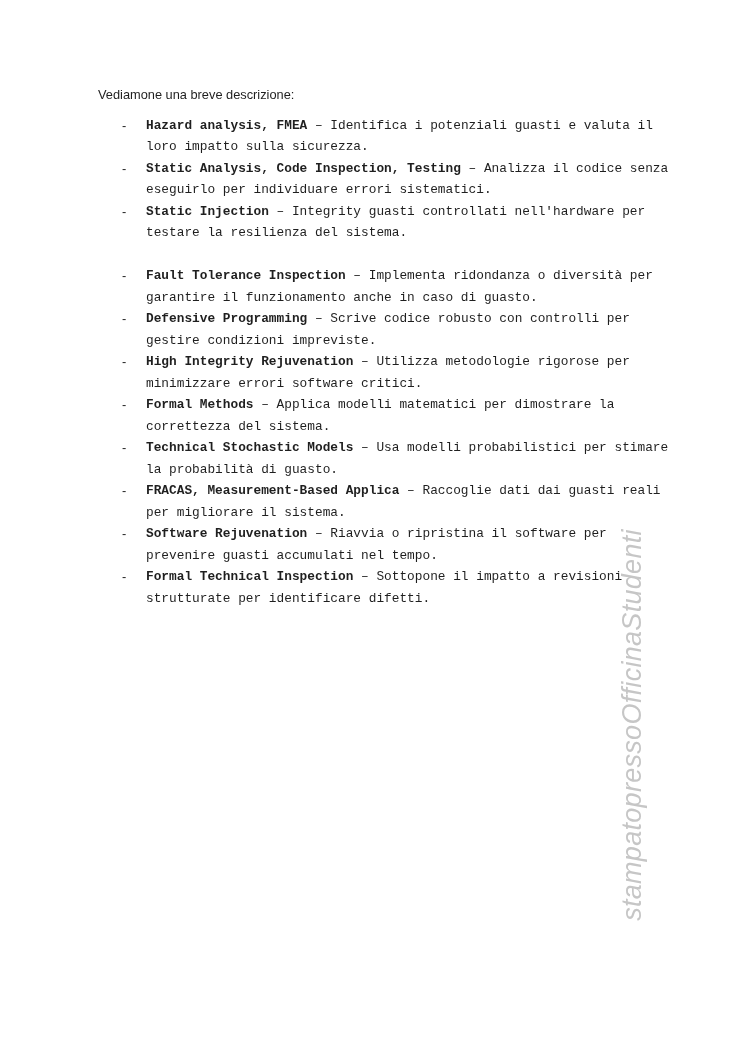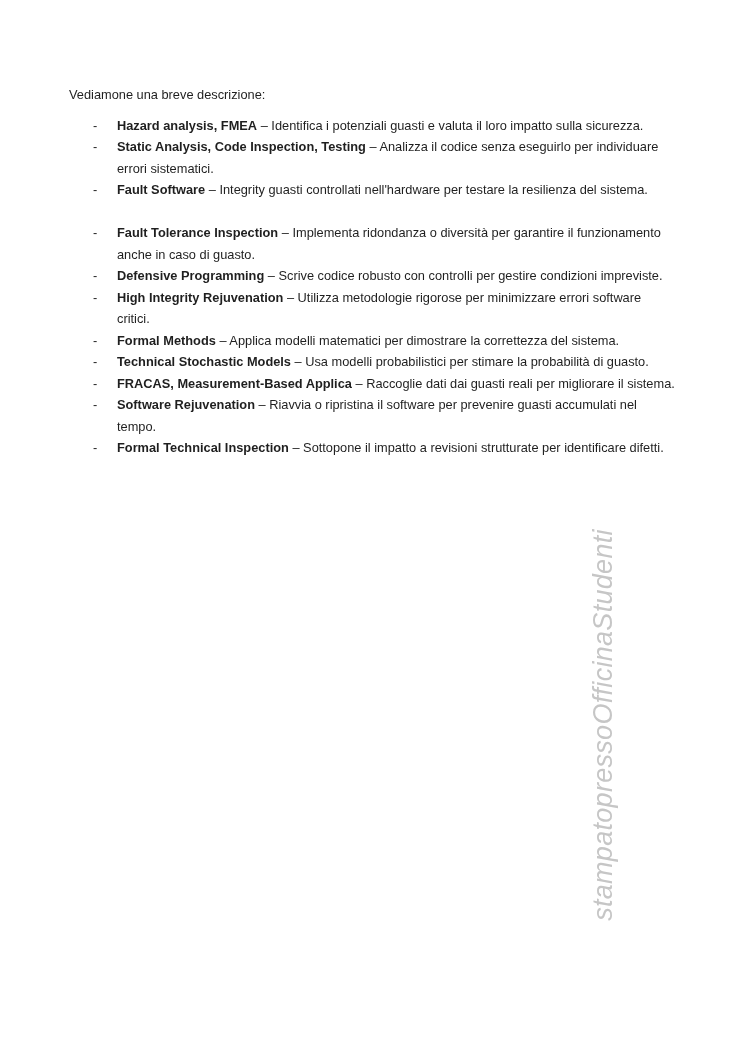--- a/index.html
+++ b/index.html
@@ -12,20 +12,21 @@
     background: var(--bg, #ffffff);
     font-family: "Liberation Sans", sans-serif;
     color: var(--text, #1f1f1f);
     position: relative;
     overflow: hidden;
   }
   .page {
     position: absolute;
     inset: 0;
     overflow: hidden;
+    margin-left: 29px;
   }
   .intro {
     margin: 84px 69px 0 69px;
     font-size: 12.8px;
     line-height: 21.5px;
   }
   .techniques-list {
     list-style: none;
     margin: 9px 69px 0 69px;
     padding: 0;
@@ -39,20 +40,21 @@
   .item.gap {
     margin-top: 21.5px;
   }
   .bullet {
     flex: 0 0 48px;
     box-sizing: border-box;
     padding-left: 24px;
   }
   .item-text {
     width: 560px;
+    font-family: Liberation Mono, monospace;
   }
   .term {
     font-weight: 700;
   }
   .watermark {
     position: absolute;
     left: 603px;
     top: 725px;
     transform: translate(-50%, -50%) rotate(-90deg);
     transform-origin: center;
@@ -76,21 +78,21 @@
     <span class="item-text"><span class="term">Hazard analysis, FMEA</span><span class="sep"> – </span><span class="desc">Identifica i potenziali guasti e valuta il loro impatto sulla sicurezza.</span></span>
   </li>
 
   <li class="item">
     <span class="bullet">-</span>
     <span class="item-text"><span class="term">Static Analysis, Code Inspection, Testing</span><span class="sep"> – </span><span class="desc">Analizza il codice senza eseguirlo per individuare errori sistematici.</span></span>
   </li>
 
   <li class="item">
     <span class="bullet">-</span>
-    <span class="item-text"><span class="term">Fault Software</span><span class="sep"> – </span><span class="desc">Integrity guasti controllati nell'hardware per testare la resilienza del sistema.</span></span>
+    <span class="item-text"><span class="term">Static Injection</span><span class="sep"> – </span><span class="desc">Integrity guasti controllati nell'hardware per testare la resilienza del sistema.</span></span>
   </li>
 
   <li class="item gap">
     <span class="bullet">-</span>
     <span class="item-text"><span class="term">Fault Tolerance Inspection</span><span class="sep"> – </span><span class="desc">Implementa ridondanza o diversità per garantire il funzionamento anche in caso di guasto.</span></span>
   </li>
 
   <li class="item">
     <span class="bullet">-</span>
     <span class="item-text"><span class="term">Defensive Programming</span><span class="sep"> – </span><span class="desc">Scrive codice robusto con controlli per gestire condizioni impreviste.</span></span>

